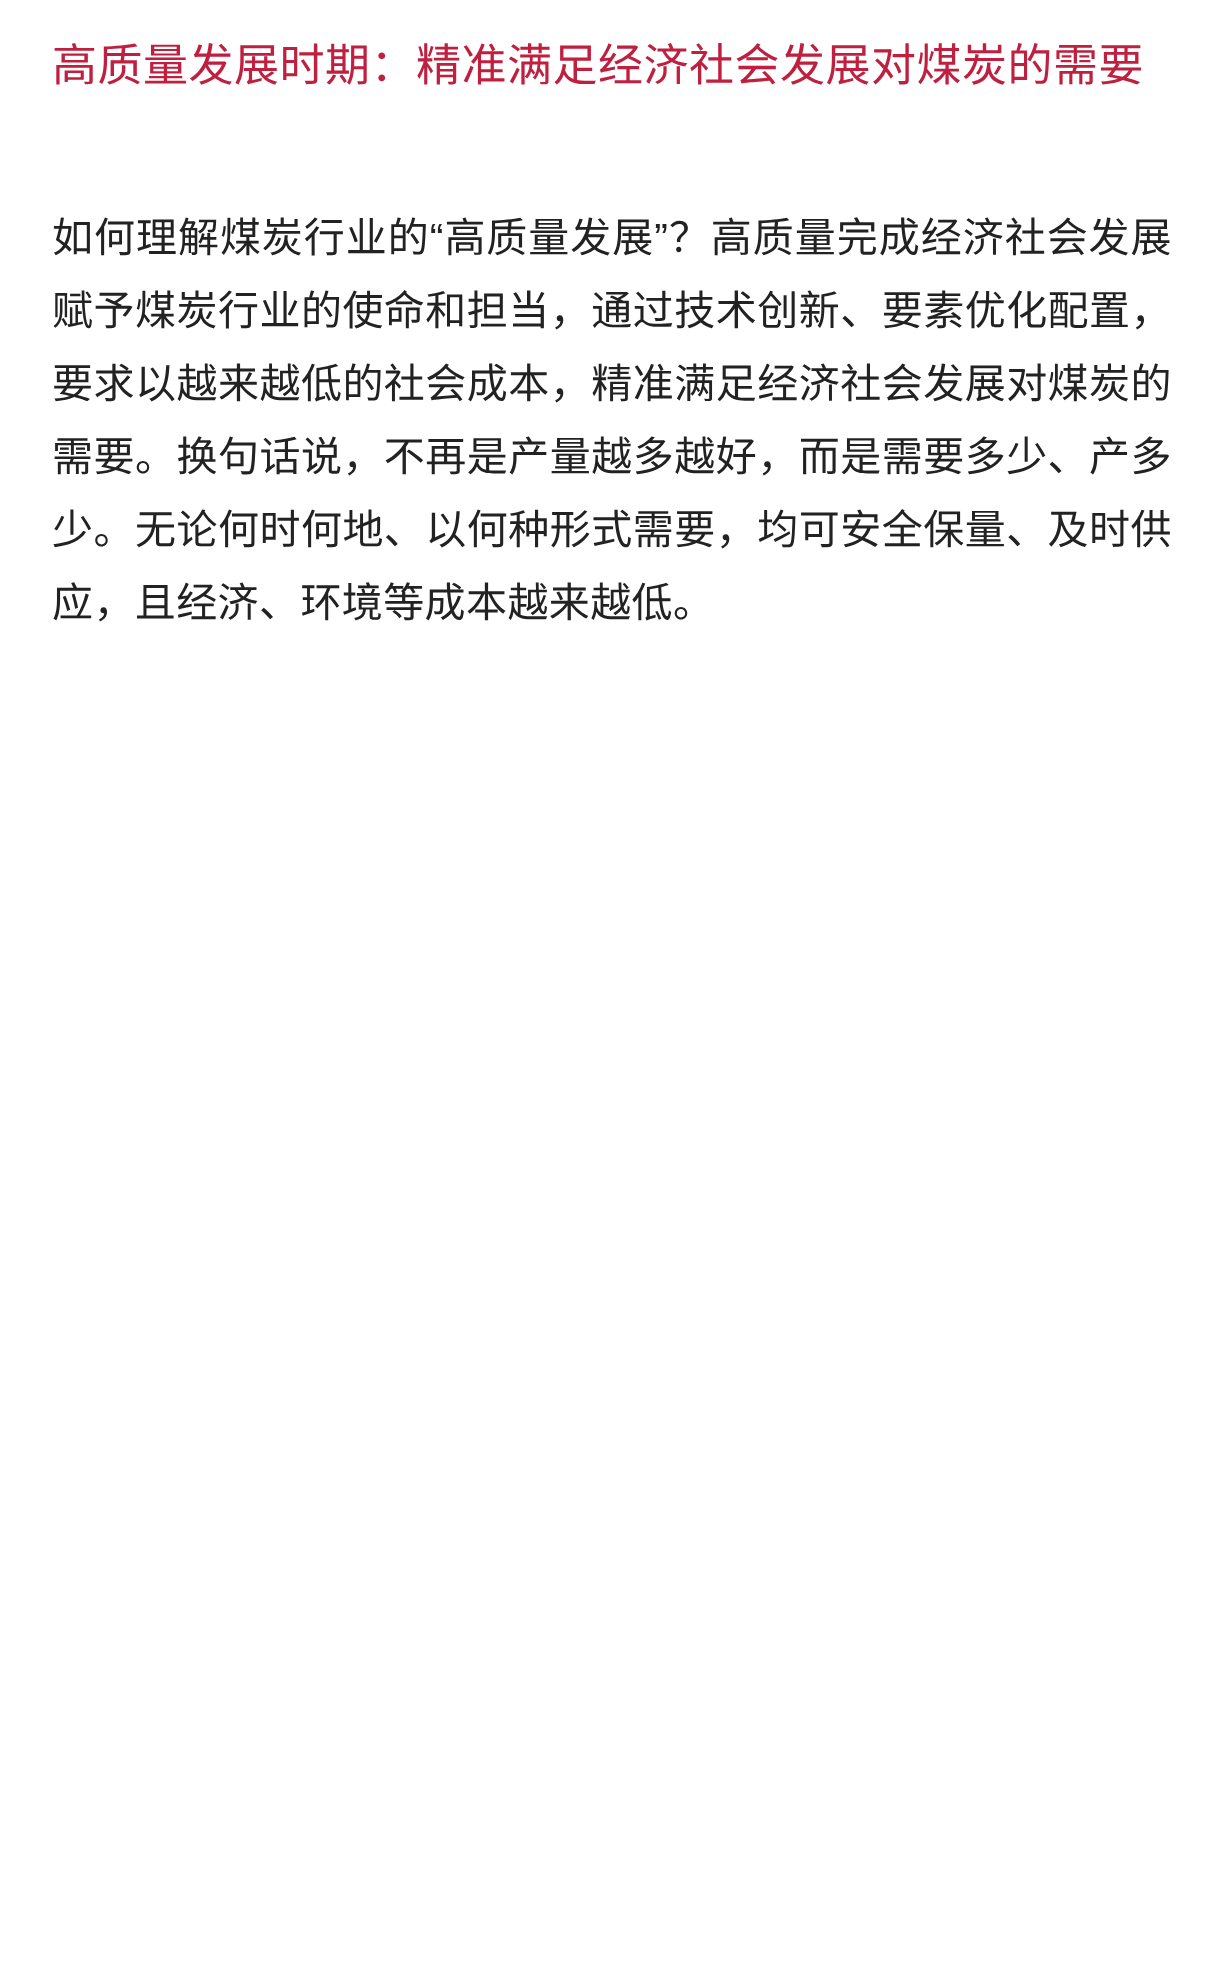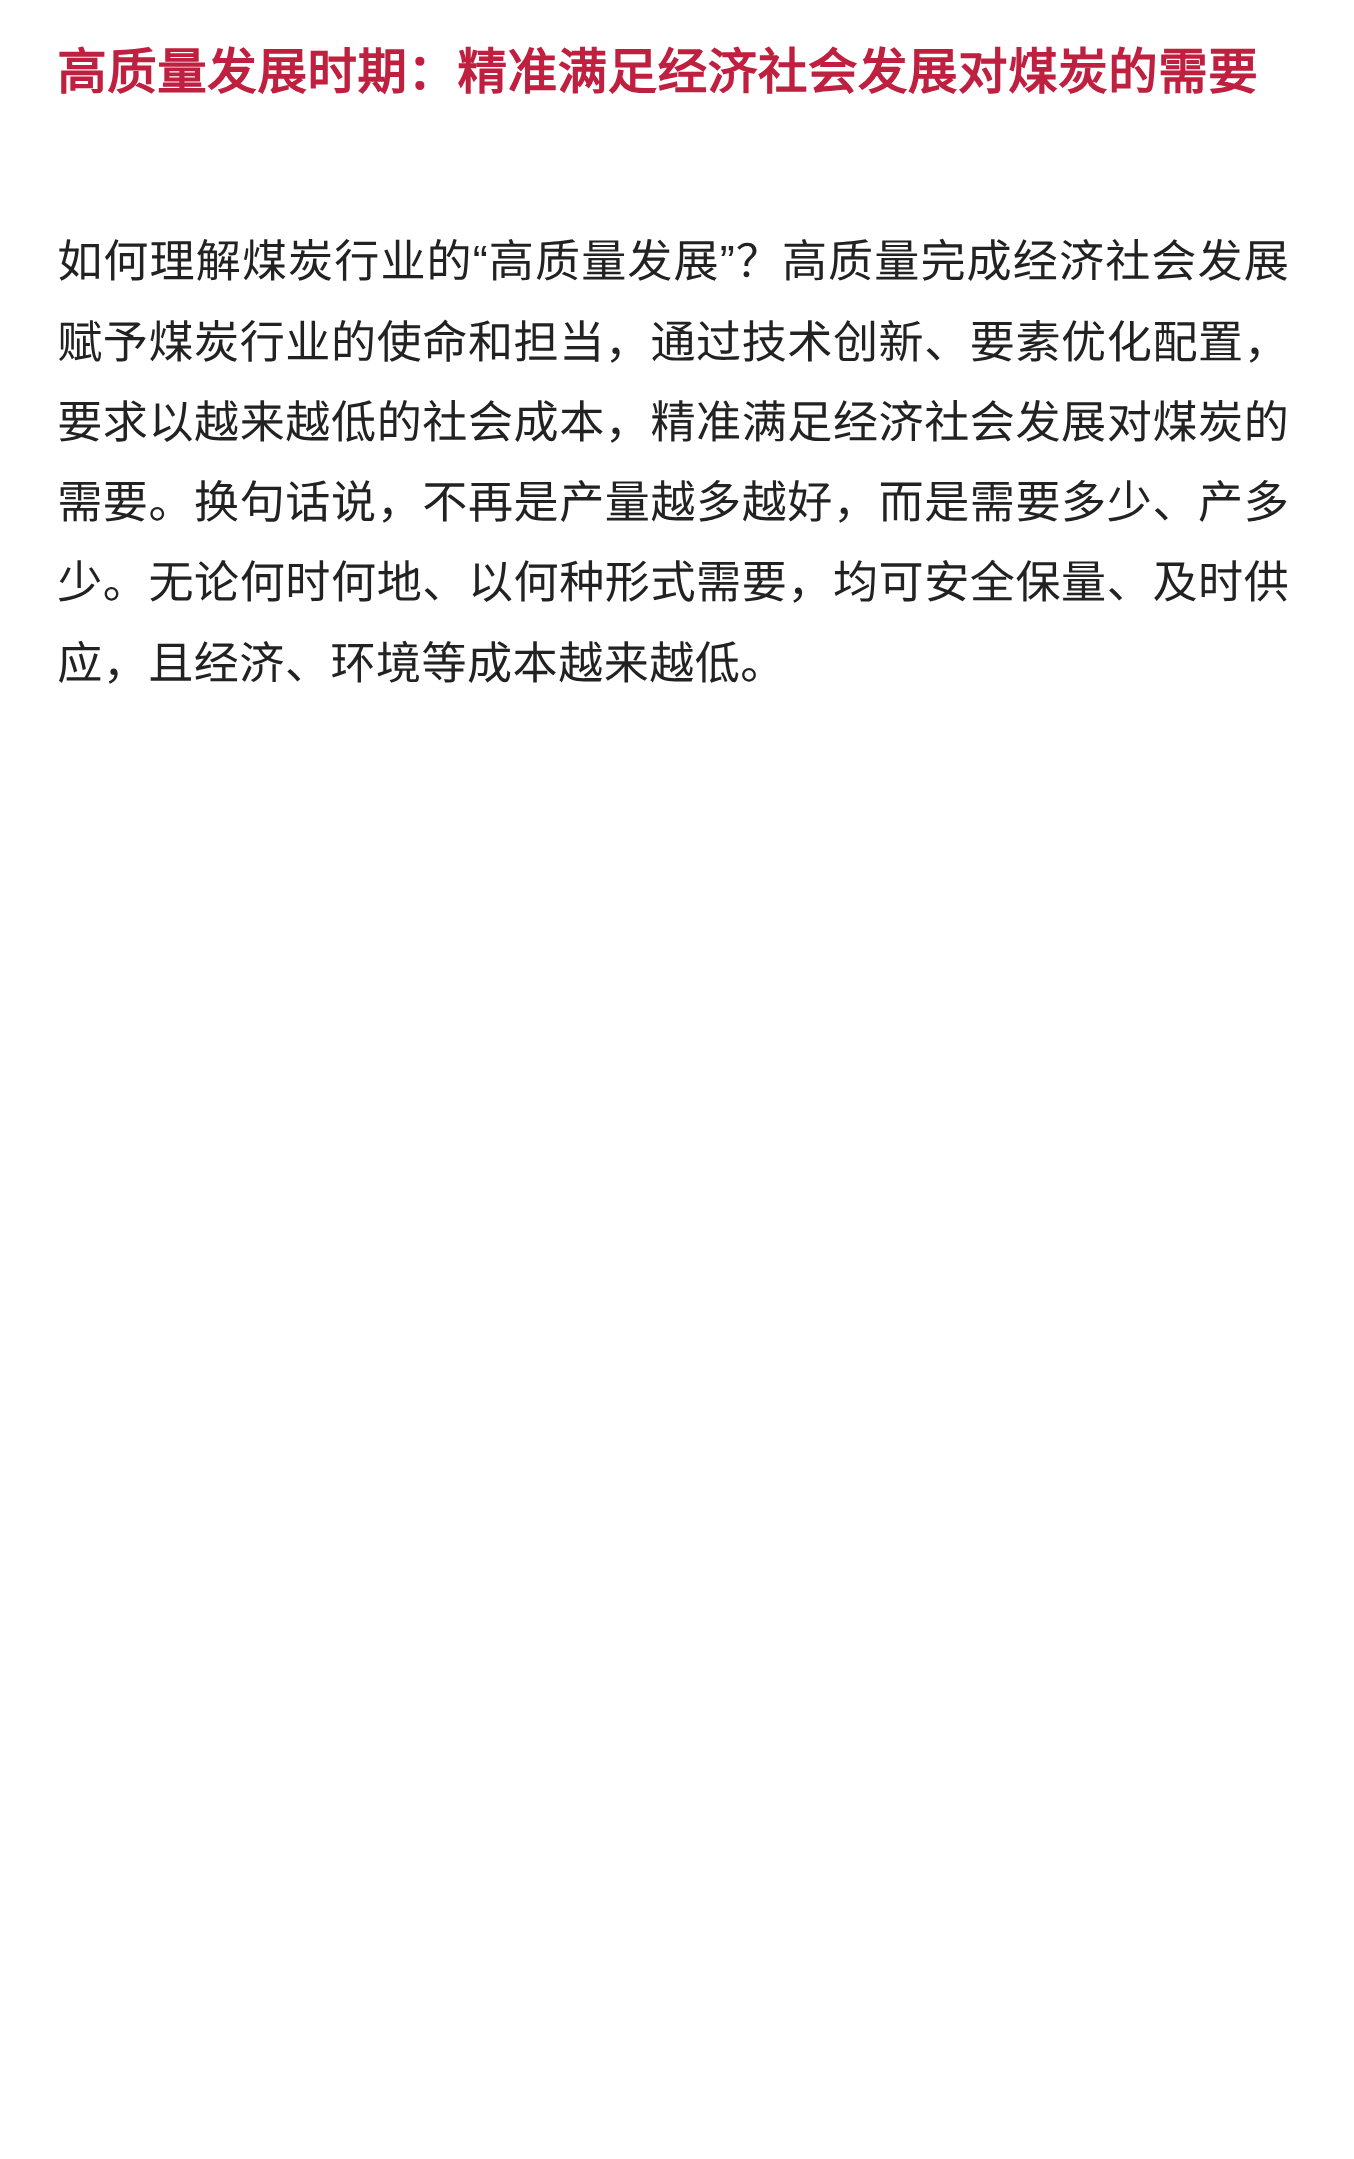--- a/index.html
+++ b/index.html
@@ -16,21 +16,21 @@
   .page {
     width: 1231px;
     min-height: 1963px;
     box-sizing: border-box;
     padding: 34px 52px 0 52px;
     background: #ffffff;
   }
   .article-title {
     color: #c02040;
     font-size: 45px;
-    font-weight: bold;
+    font-weight: normal;
     line-height: 1.42;
     letter-spacing: 0.5px;
     margin: 0;
     padding: 0;
     max-width: 1110px;
   }
   .body-block {
     margin-top: 104px;
   }
   .para {

